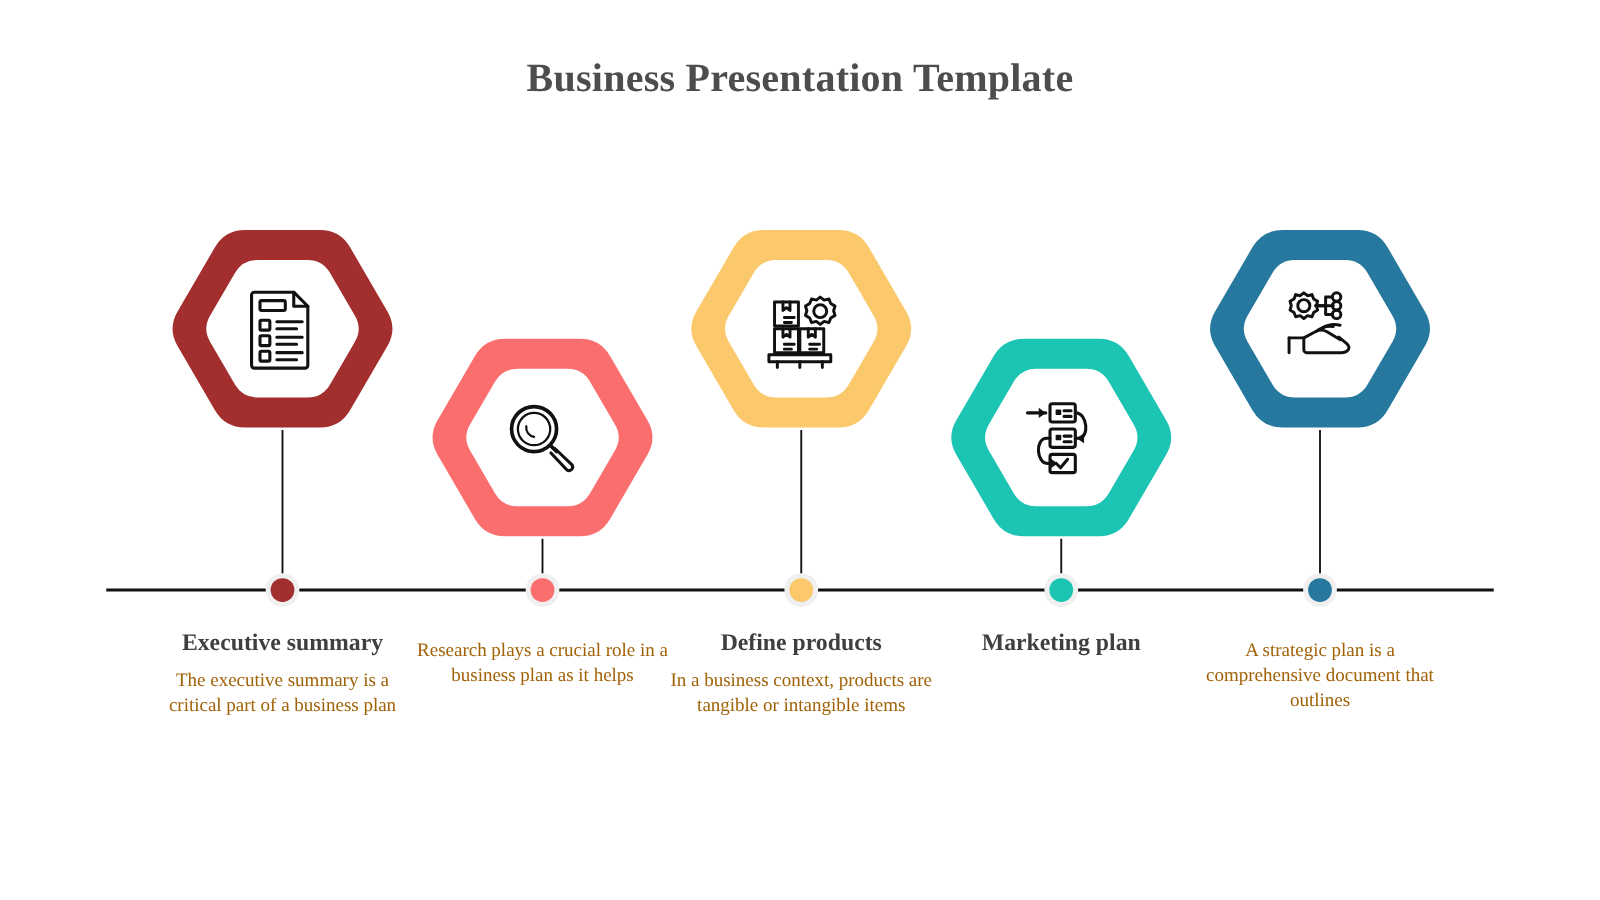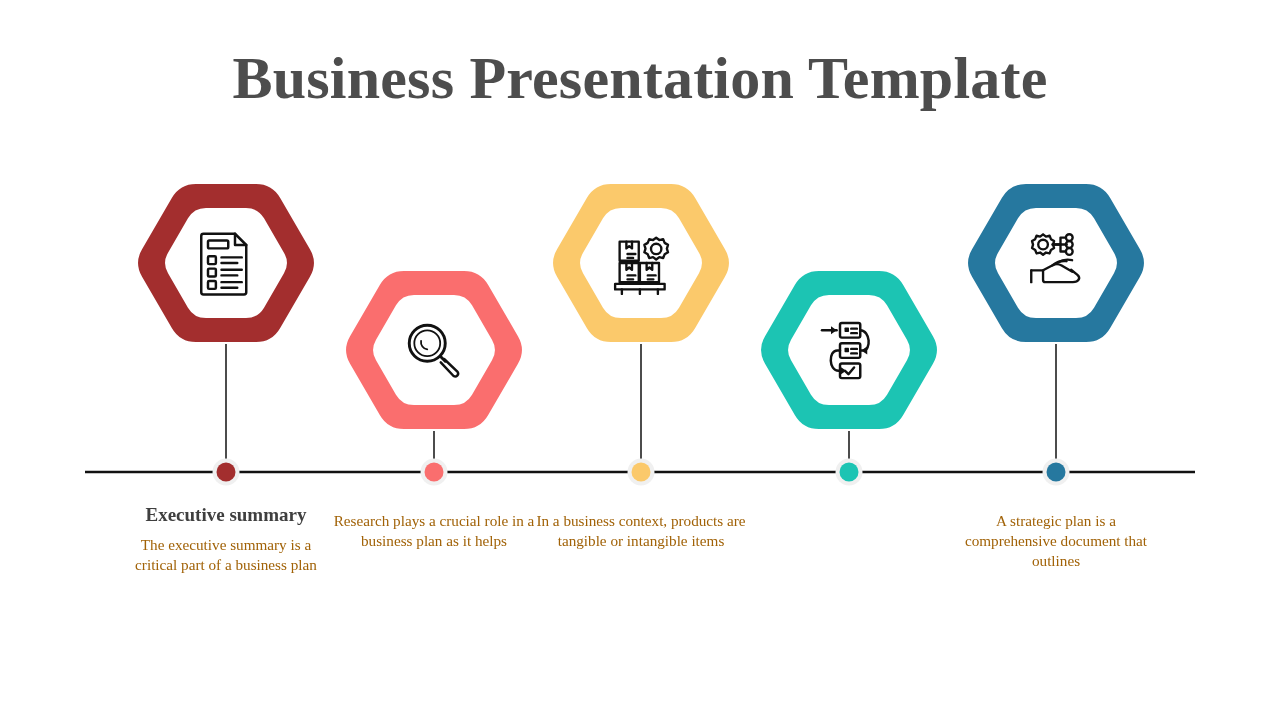--- a/index.html
+++ b/index.html
@@ -19,21 +19,21 @@
   }
 
   
   .slide-title {
     position: absolute;
     top: 44px;
     left: 0;
     width: 1280px;
     text-align: center;
     font-family: "Liberation Serif", "DejaVu Serif", serif;
-    font-size: 60px;
+    font-size: 32px;
     font-weight: bold;
     letter-spacing: 0.2px;
     color: #4d4d4d;
   }
 
   
   .stage {
     position: absolute;
     top: 0;
     left: 0;
@@ -261,22 +261,24 @@
 
   <div id="caption-layer">
       <div class="caption" style="left: 120px; top: 503px;">
     <div class="cap-title">Executive summary</div>
     <div class="cap-desc">The executive summary is a critical part of a business plan</div>
       </div>
       <div class="caption" style="left: 328px; top: 503px;">
     <div class="cap-desc">Research plays a crucial role in a business plan as it helps</div>
       </div>
       <div class="caption" style="left: 535px; top: 503px;">
+    <div class="cap-title">Define products</div>
     <div class="cap-desc">In a business context, products are tangible or intangible items</div>
       </div>
       <div class="caption" style="left: 743px; top: 503px;">
+    <div class="cap-title">Marketing plan</div>
       </div>
       <div class="caption" style="left: 950px; top: 503px;">
     <div class="cap-desc">A strategic plan is a comprehensive document that outlines</div>
       </div>
     </div>
 
 </div>
 
 </body></html>

